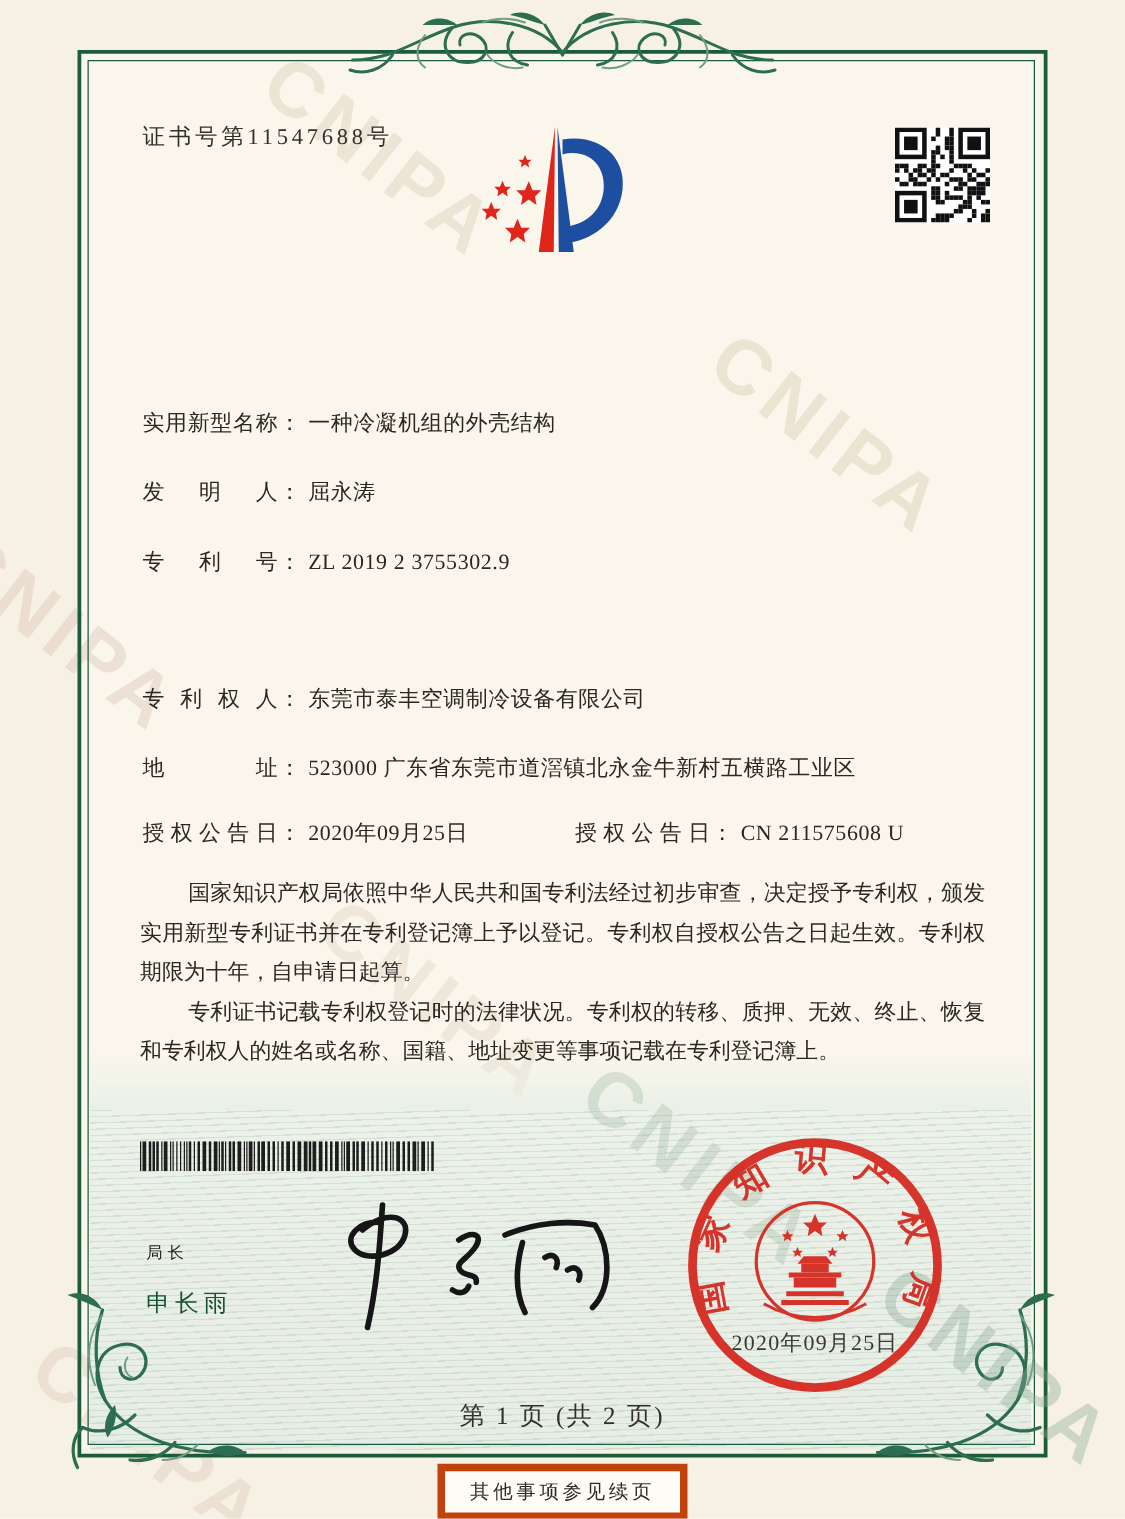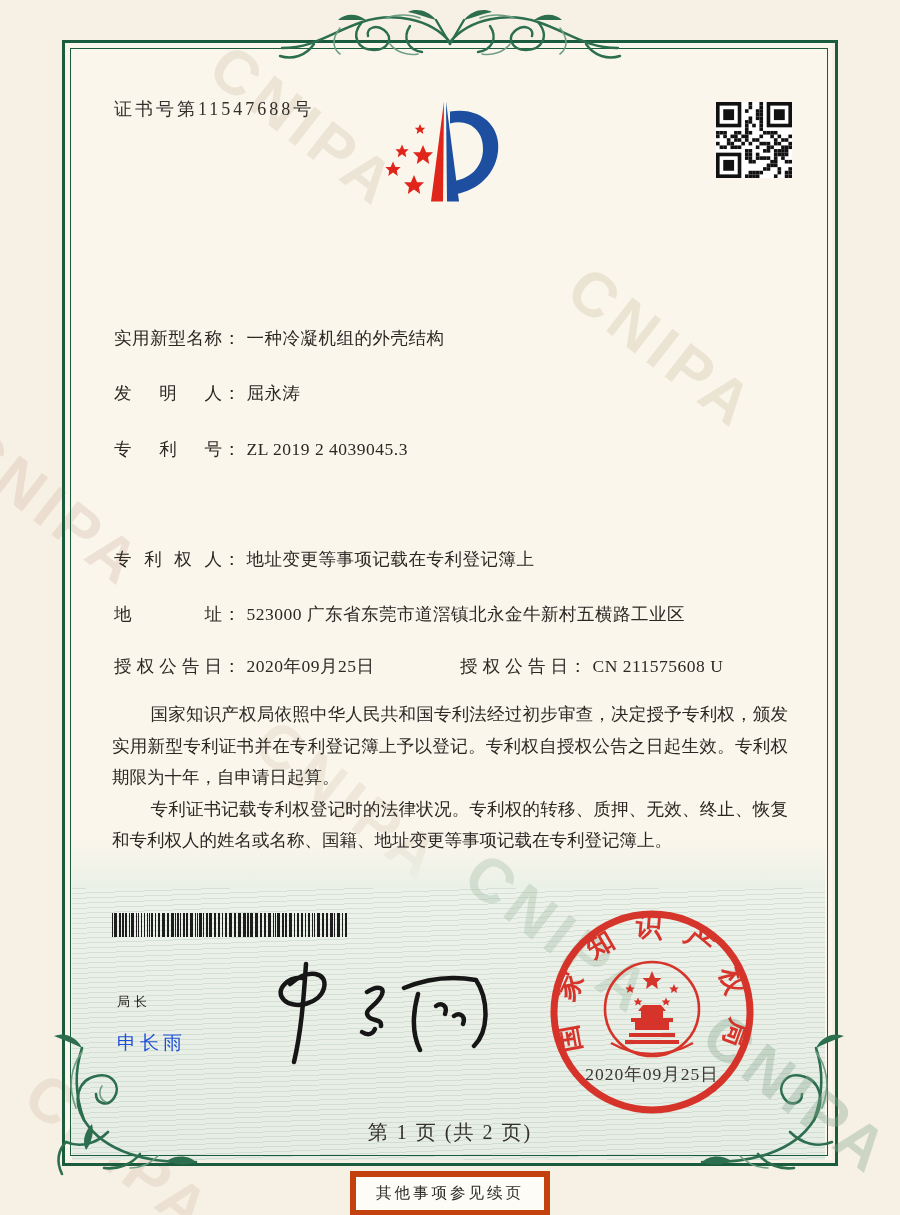--- a/index.html
+++ b/index.html
@@ -34,21 +34,21 @@
   .colon{margin:0 6px 0 1px;}
   .fvalue{letter-spacing:.5px;}
   .grant-pair{position:absolute;left:346px;top:0;}
   
   .legal{position:absolute;left:112px;top:699px;width:676px;font-size:17.5px;
          line-height:1.8;text-align:justify;}
   .legal p{margin:0;text-indent:2.2em;}
   
   .barcode{position:absolute;left:112px;top:913px;width:236px;height:24px;}
   .officer-title{position:absolute;left:117px;top:993px;font-size:13px;letter-spacing:4px;color:#24221f;}
-  .officer-name{position:absolute;left:117px;top:1030px;font-size:19px;letter-spacing:4px;color:#1d4ed8;}
+  .officer-name{position:absolute;left:117px;top:1030px;font-size:19px;letter-spacing:4px;color:#14532d;}
   .signature{position:absolute;left:232px;top:958px;width:270px;height:110px;}
   .seal{position:absolute;left:545px;top:905px;width:214px;height:214px;mix-blend-mode:multiply;opacity:.94;}
   .seal-date{position:absolute;left:552px;top:1062px;width:200px;text-align:center;
              font-size:17.5px;letter-spacing:1px;color:#3c3733;z-index:6;}
   .page-footer{position:absolute;left:0;right:0;top:1119px;text-align:center;
                font-size:20px;letter-spacing:2px;color:#33302c;}
   .note-box{position:absolute;left:50%;top:1171px;transform:translateX(-50%);
             background:#fdfcf7;border:6px solid #c2410c;padding:6px 20px;
             font-size:15.5px;letter-spacing:3px;color:#2e2b27;z-index:7;}
   
@@ -306,24 +306,24 @@
       </svg>
 
 
     <div class="row" style="top:326px;">
       <span class="flabel">实用新型名称</span><span class="colon">：</span><span class="fvalue">一种冷凝机组的外壳结构</span>
     </div>
     <div class="row" style="top:381px;">
       <span class="flabel">发明人</span><span class="colon">：</span><span class="fvalue">屈永涛</span>
     </div>
     <div class="row" style="top:437px;">
-      <span class="flabel">专利号</span><span class="colon">：</span><span class="fvalue">ZL 2019 2 4039045.3</span>
+      <span class="flabel">专利号</span><span class="colon">：</span><span class="fvalue">ZL 2019 2 3755302.9</span>
     </div>
     <div class="row" style="top:547px;">
-      <span class="flabel">专利权人</span><span class="colon">：</span><span class="fvalue">地址变更等事项记载在专利登记簿上</span>
+      <span class="flabel">专利权人</span><span class="colon">：</span><span class="fvalue">东莞市泰丰空调制冷设备有限公司</span>
     </div>
     <div class="row" style="top:602px;">
       <span class="flabel">地址</span><span class="colon">：</span><span class="fvalue">523000  广东省东莞市道滘镇北永金牛新村五横路工业区</span>
     </div>
     <div class="row" style="top:654px;">
       <span class="flabel">授权公告日</span><span class="colon">：</span><span class="fvalue">2020年09月25日</span>
       <span class="grant-pair">
         <span class="flabel">授权公告日</span><span class="colon">：</span><span class="fvalue">CN 211575608 U</span>
       </span>
     </div>

